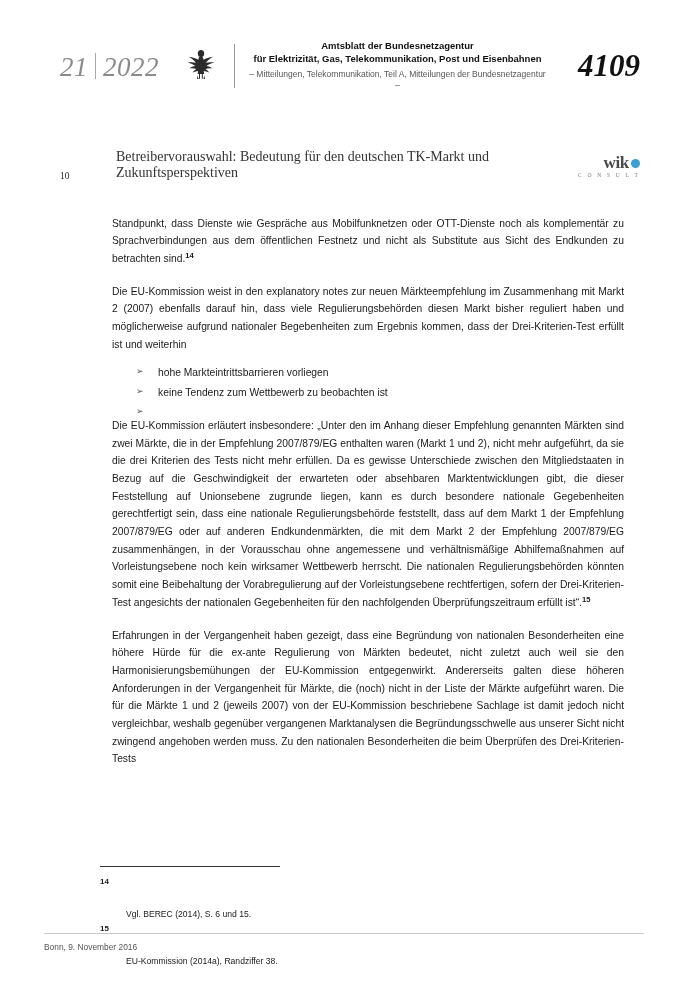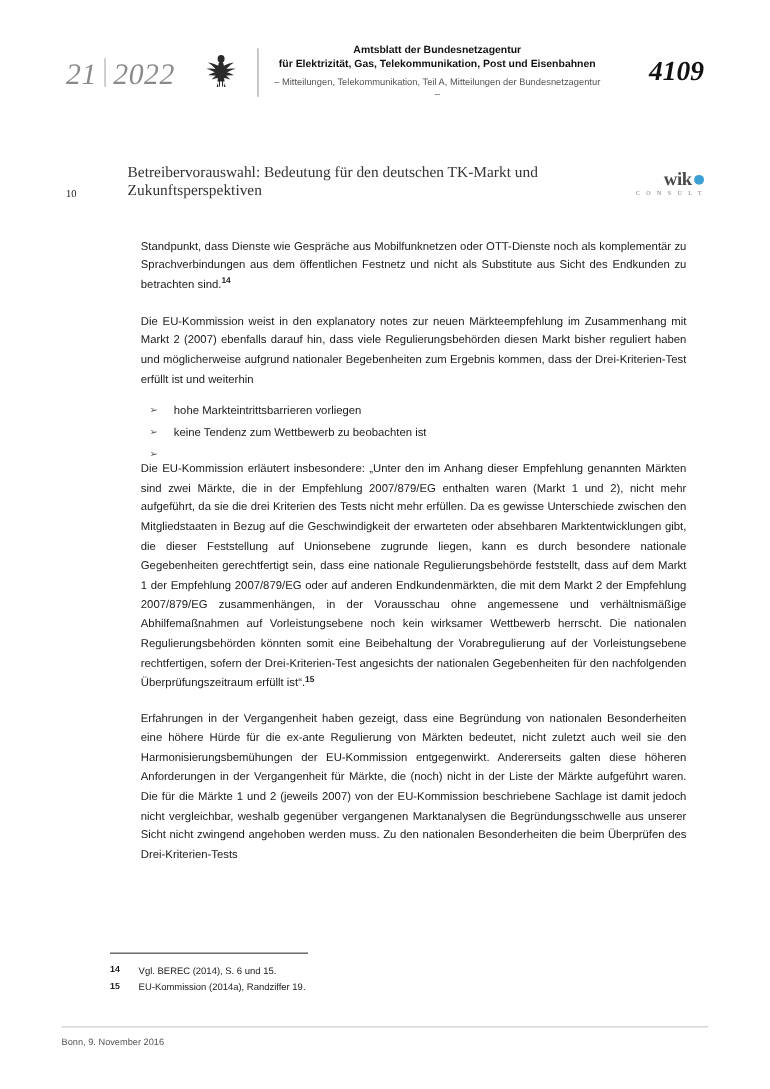--- a/index.html
+++ b/index.html
@@ -87,21 +87,21 @@
   .header-titles .t3 {
     font-size: 8.5px;
     color: #555;
     margin-top: 3px;
   }
 
   .page-number-big {
     font-family: "Liberation Serif", serif;
     font-style: italic;
     font-weight: bold;
-    font-size: 25px;
+    font-size: 31px;
     color: #111;
     min-width: 92px;
     text-align: right;
   }
 
   
   .running-head {
     display: flex;
     align-items: flex-end;
     padding: 36px 48px 0 48px;
@@ -148,21 +148,21 @@
 
   
   .content {
     padding: 34px 64px 0 100px;
     font-size: 10.3px;
     line-height: 1.72;
     text-align: justify;
     color: #1a1a1a;
   }
   .content p {
-    margin: 0 0 15px 16px;
+    margin: 0 0 15px 0;
     text-align: justify;
   }
   sup {
     font-size: 7.6px;
     font-weight: bold;
     vertical-align: super;
     line-height: 0;
   }
 
   ul.bullets {
@@ -204,26 +204,26 @@
     display: flex;
     font-size: 8.6px;
     line-height: 1.5;
     margin-bottom: 2px;
   }
   .fn-marker {
     width: 26px;
     font-weight: bold;
     font-size: 8px;
   }
-  .fn-text { flex: 1; }
+  .fn-text { flex: 1; margin-top: 32px; }
 
   
   .footer {
     position: absolute;
-    left: 56px;
+    left: 44px;
     right: 56px;
     bottom: 38px;
   }
   .footer-rule {
     height: 1px;
     background: #c9c9c9;
     margin-bottom: 8px;
   }
   .footer-text {
     font-size: 8.4px;
@@ -299,21 +299,21 @@
   </div>
 
   <div class="footnotes">
     <div class="fn-rule"></div>
     <div class="fn-row">
       <div class="fn-marker">14</div>
       <div class="fn-text">Vgl. BEREC (2014), S. 6 und 15.</div>
     </div>
     <div class="fn-row">
       <div class="fn-marker">15</div>
-      <div class="fn-text">EU-Kommission (2014a), Randziffer 19.</div>
+      <div class="fn-text">EU-Kommission (2014a), Randziffer 38.</div>
     </div>
   </div>
 
   <div class="footer">
     <div class="footer-rule"></div>
     <div class="footer-text">Bonn, 9. November 2016</div>
   </div>
 
 </div>
 

